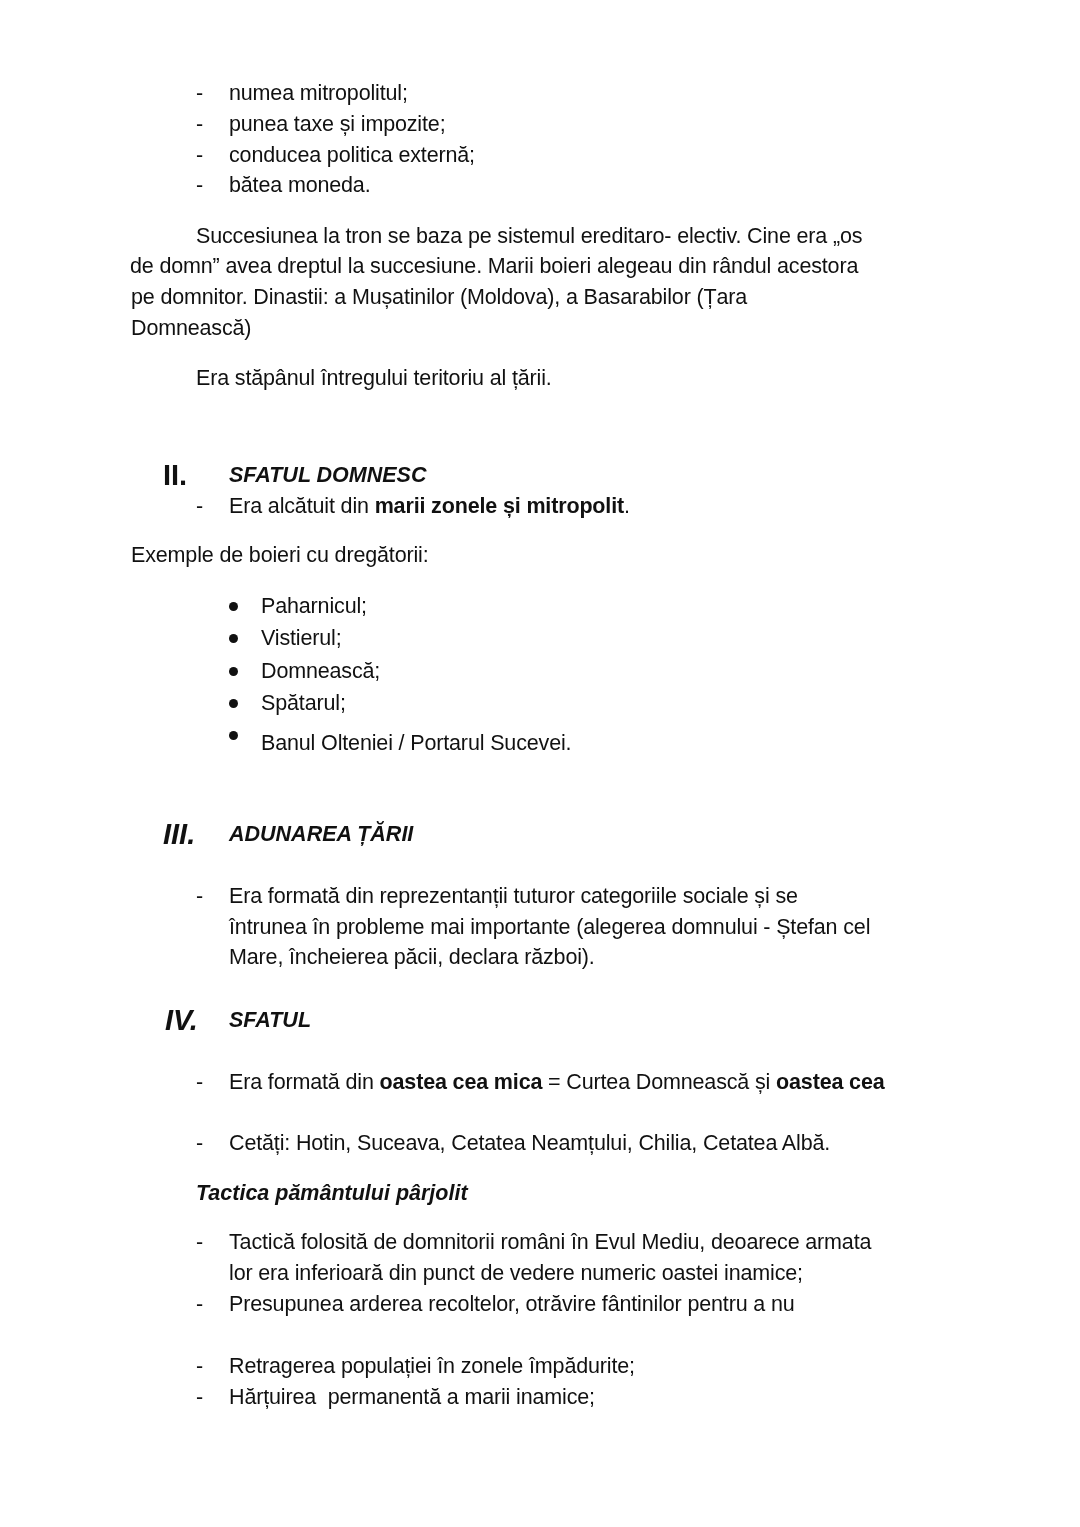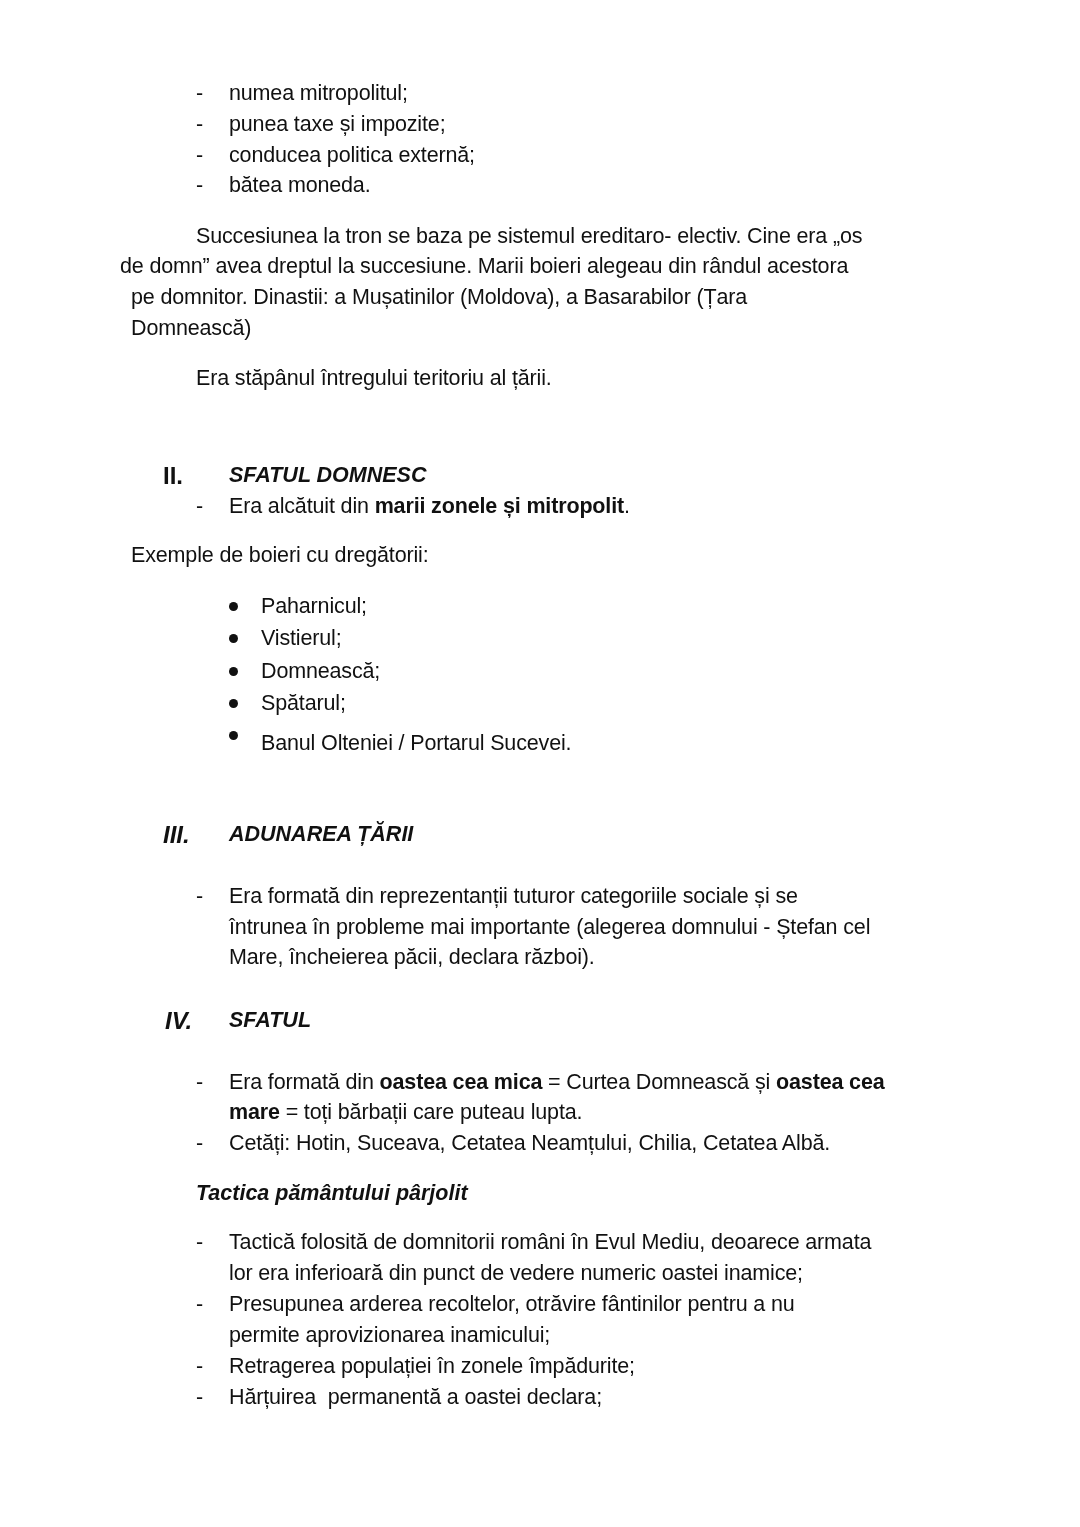--- a/index.html
+++ b/index.html
@@ -2,41 +2,41 @@
 <html><head>
 <meta charset="utf-8">
 <style>
   html, body { margin: 0; padding: 0; background: #ffffff; }
   body { width: 1080px; height: 1527px; position: relative; overflow: hidden;
          font-family: "Liberation Sans", "DejaVu Sans", sans-serif; color: #111111; }
   .page { position: absolute; left: 0; top: 0; width: 1080px; height: 1527px; }
   .line { position: absolute; font-size: 21.5px; line-height: 31px; white-space: nowrap; letter-spacing: -0.15px; }
   .dash { position: absolute; font-size: 21.5px; line-height: 31px; }
   .bullet { position: absolute; width: 9px; height: 9px; border-radius: 50%; background: #111; }
-  .roman { position: absolute; font-size: 24px; line-height: 31px; font-weight: bold; }
+  .roman { position: absolute; font-size: 29px; line-height: 31px; font-weight: bold; }
   .roman.it { font-style: italic; }
   .heading { position: absolute; font-size: 21.5px; line-height: 31px; font-weight: bold; font-style: italic; white-space: nowrap; }
   b { font-weight: bold; }
 </style>
 </head>
 <body>
 
 <div class="page">
 
   <span class="dash" style="left:196px; top:78px;">-</span>
   <span class="line" style="left:229px; top:78px;">numea mitropolitul;</span>
   <span class="dash" style="left:196px; top:109px;">-</span>
   <span class="line" style="left:229px; top:109px;">punea taxe și impozite;</span>
   <span class="dash" style="left:196px; top:140px;">-</span>
   <span class="line" style="left:229px; top:140px;">conducea politica externă;</span>
   <span class="dash" style="left:196px; top:170px;">-</span>
   <span class="line" style="left:229px; top:170px;">bătea moneda.</span>
 
   <span class="line" style="left:196px; top:221px;">Succesiunea la tron se baza pe sistemul ereditaro- electiv. Cine era „os</span>
-  <span class="line" style="left:120px; top:251px;">de domn” avea dreptul la succesiune. Marii boieri alegeau din rândul acestora</span>
+  <span class="line" style="left:130px; top:251px;">de domn” avea dreptul la succesiune. Marii boieri alegeau din rândul acestora</span>
   <span class="line" style="left:131px; top:282px;">pe domnitor. Dinastii: a Mușatinilor (Moldova), a Basarabilor (Țara</span>
   <span class="line" style="left:131px; top:313px;">Domnească)</span>
 
   <span class="line" style="left:196px; top:363px;">Era stăpânul întregului teritoriu al țării.</span>
 
   <span class="roman" style="left:163px; top:460px;">II.</span>
   <span class="heading" style="left:229px; top:460px;">SFATUL DOMNESC</span>
   <span class="dash" style="left:196px; top:491px;">-</span>
   <span class="line" style="left:229px; top:491px;"><span>Era alcătuit din </span><b>marii zonele și mitropolit</b><span>.</span></span>
 
@@ -58,30 +58,28 @@
   <span class="dash" style="left:196px; top:881px;">-</span>
   <span class="line" style="left:229px; top:881px;">Era formată din reprezentanții tuturor categoriile sociale și se</span>
   <span class="line" style="left:229px; top:912px;">întrunea în probleme mai importante (alegerea domnului - Ștefan cel</span>
   <span class="line" style="left:229px; top:942px;">Mare, încheierea păcii, declara război).</span>
 
   <span class="roman it" style="left:165px; top:1005px;">IV.</span>
   <span class="heading" style="left:229px; top:1005px;">SFATUL</span>
 
   <span class="dash" style="left:196px; top:1067px;">-</span>
   <span class="line" style="left:229px; top:1067px;"><span>Era formată din </span><b>oastea cea mica</b><span> = Curtea Domnească și </span><b>oastea cea</b></span>
-  <span class="line" style="left:229px; top:1097px;"><b>mare</b><span> = toți bărbații care puteau lupta.</span></span>
   <span class="dash" style="left:196px; top:1128px;">-</span>
   <span class="line" style="left:229px; top:1128px;">Cetăți: Hotin, Suceava, Cetatea Neamțului, Chilia, Cetatea Albă.</span>
 
   <span class="heading" style="left:196px; top:1178px;">Tactica pământului pârjolit</span>
 
   <span class="dash" style="left:196px; top:1227px;">-</span>
   <span class="line" style="left:229px; top:1227px;">Tactică folosită de domnitorii români în Evul Mediu, deoarece armata</span>
   <span class="line" style="left:229px; top:1258px;">lor era inferioară din punct de vedere numeric oastei inamice;</span>
   <span class="dash" style="left:196px; top:1289px;">-</span>
   <span class="line" style="left:229px; top:1289px;">Presupunea arderea recoltelor, otrăvire fântinilor pentru a nu</span>
-  <span class="line" style="left:229px; top:1320px;">permite aprovizionarea inamicului;</span>
   <span class="dash" style="left:196px; top:1351px;">-</span>
   <span class="line" style="left:229px; top:1351px;">Retragerea populației în zonele împădurite;</span>
   <span class="dash" style="left:196px; top:1382px;">-</span>
-  <span class="line" style="left:229px; top:1382px; white-space: pre;">Hărțuirea  permanentă a oastei declara;</span>
+  <span class="line" style="left:229px; top:1382px; white-space: pre;">Hărțuirea  permanentă a marii inamice;</span>
 
 </div>
 
 </body></html>

